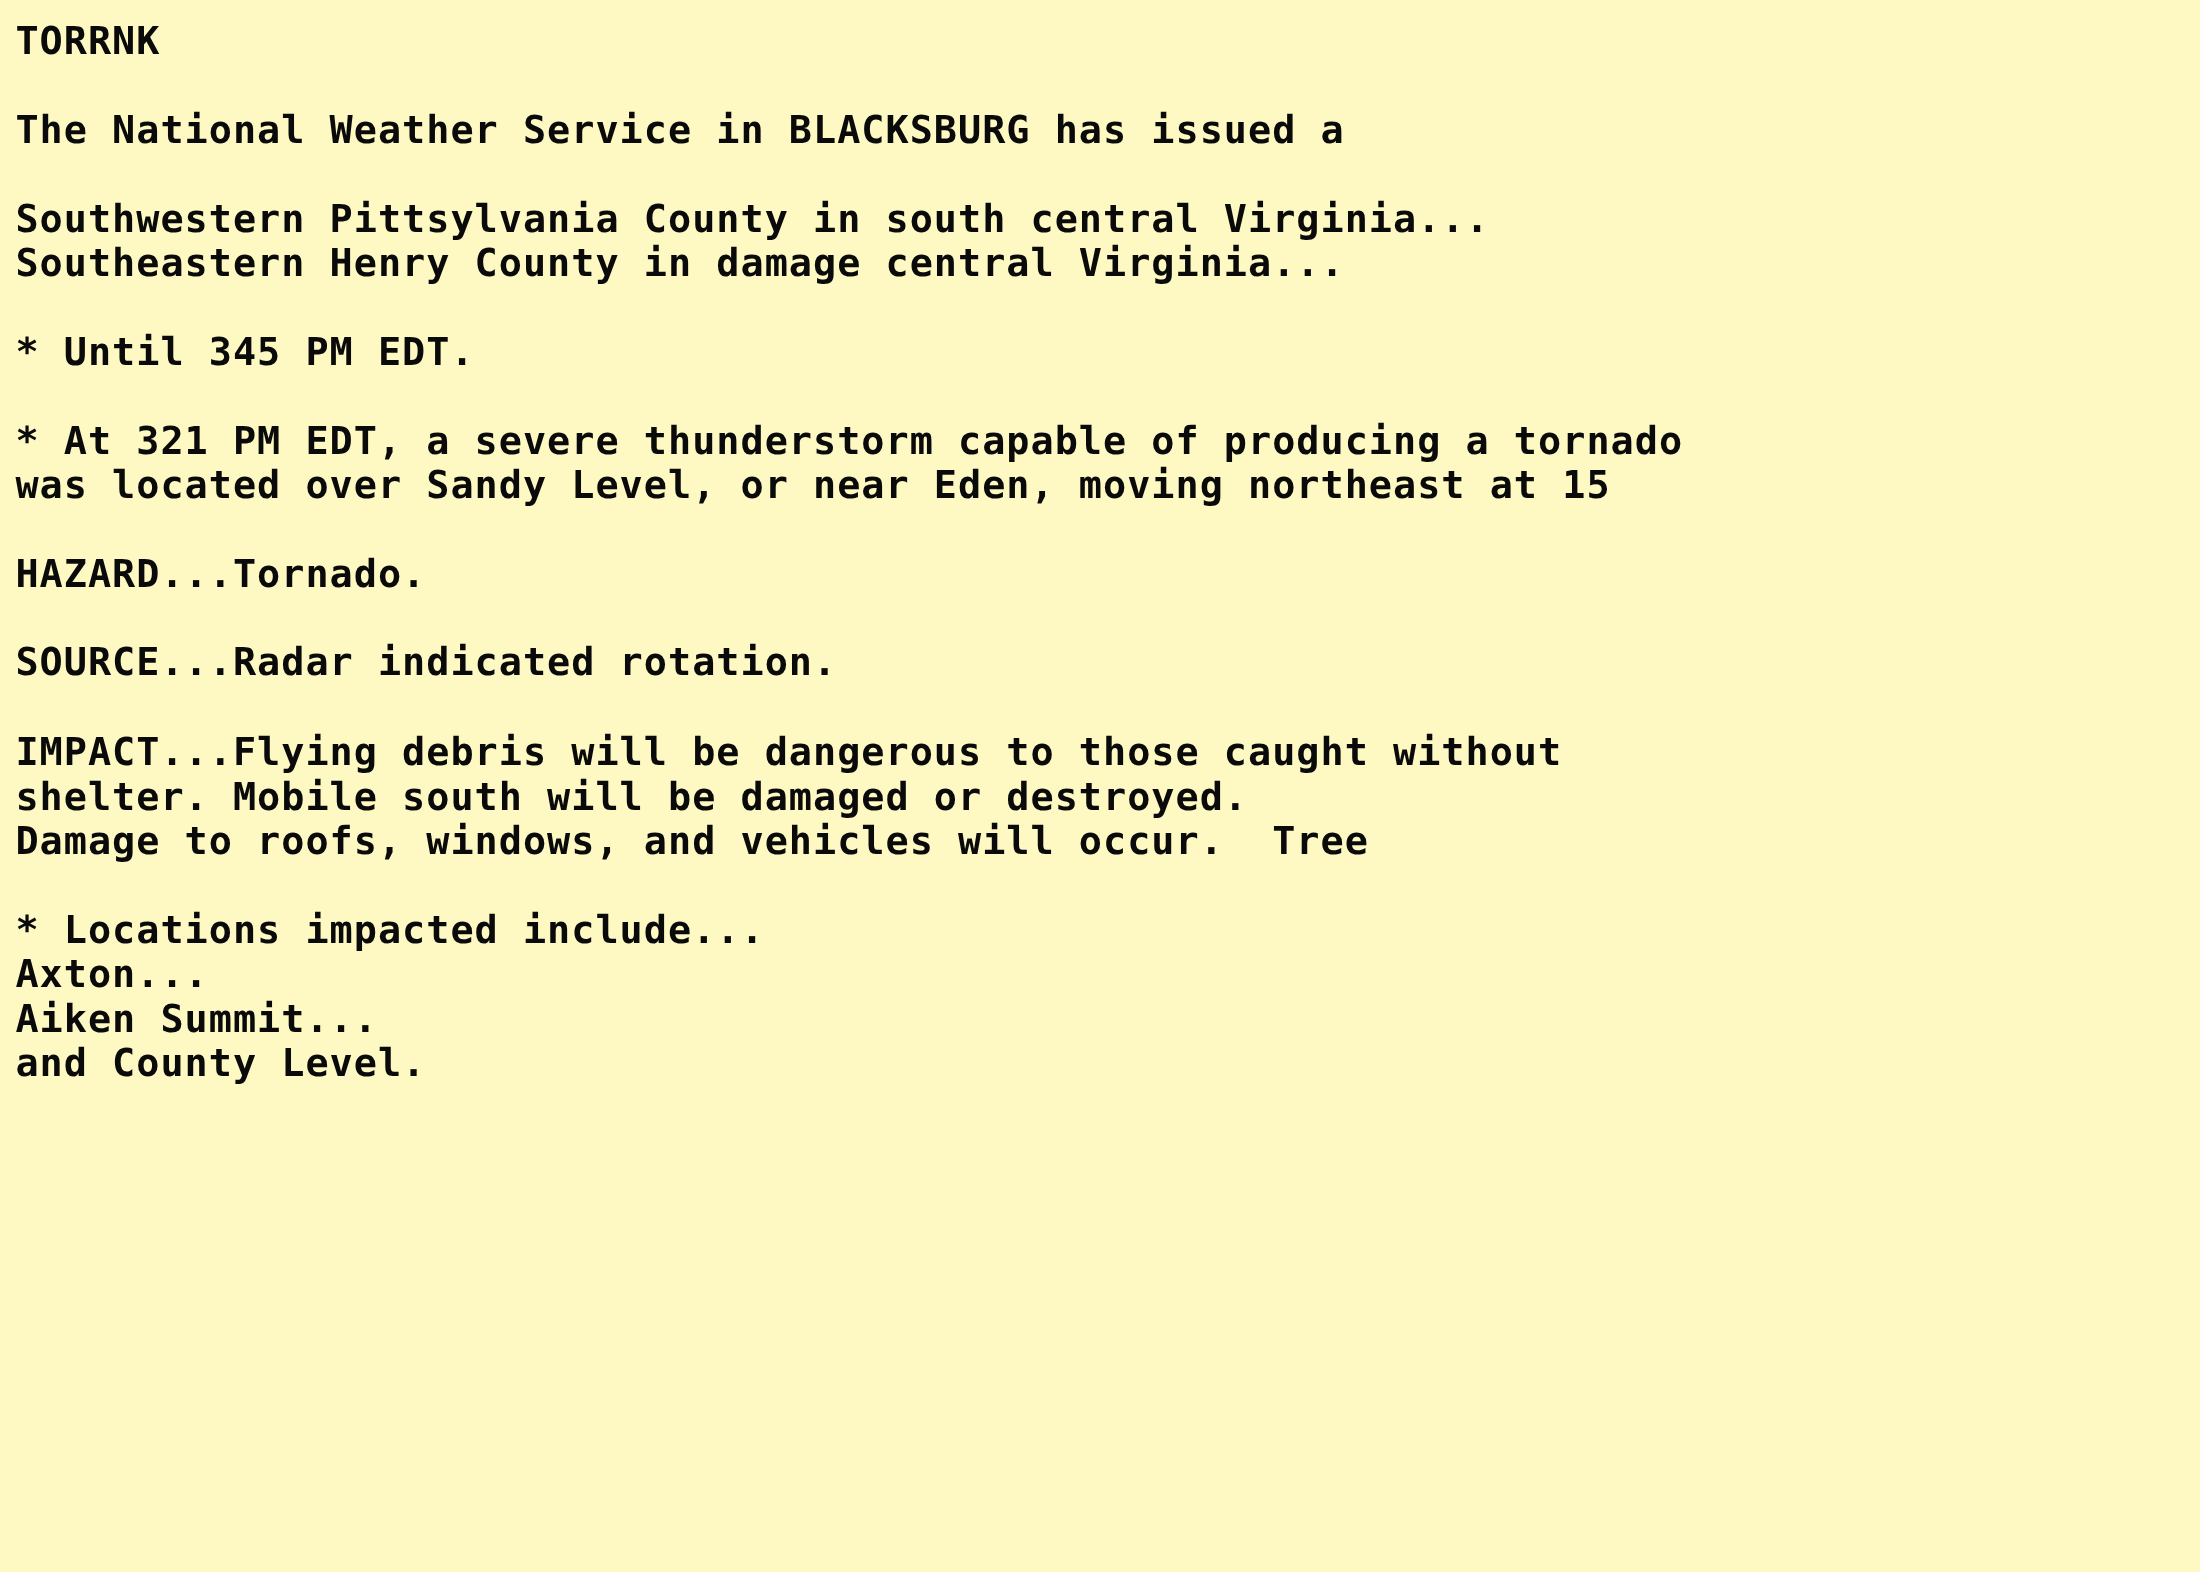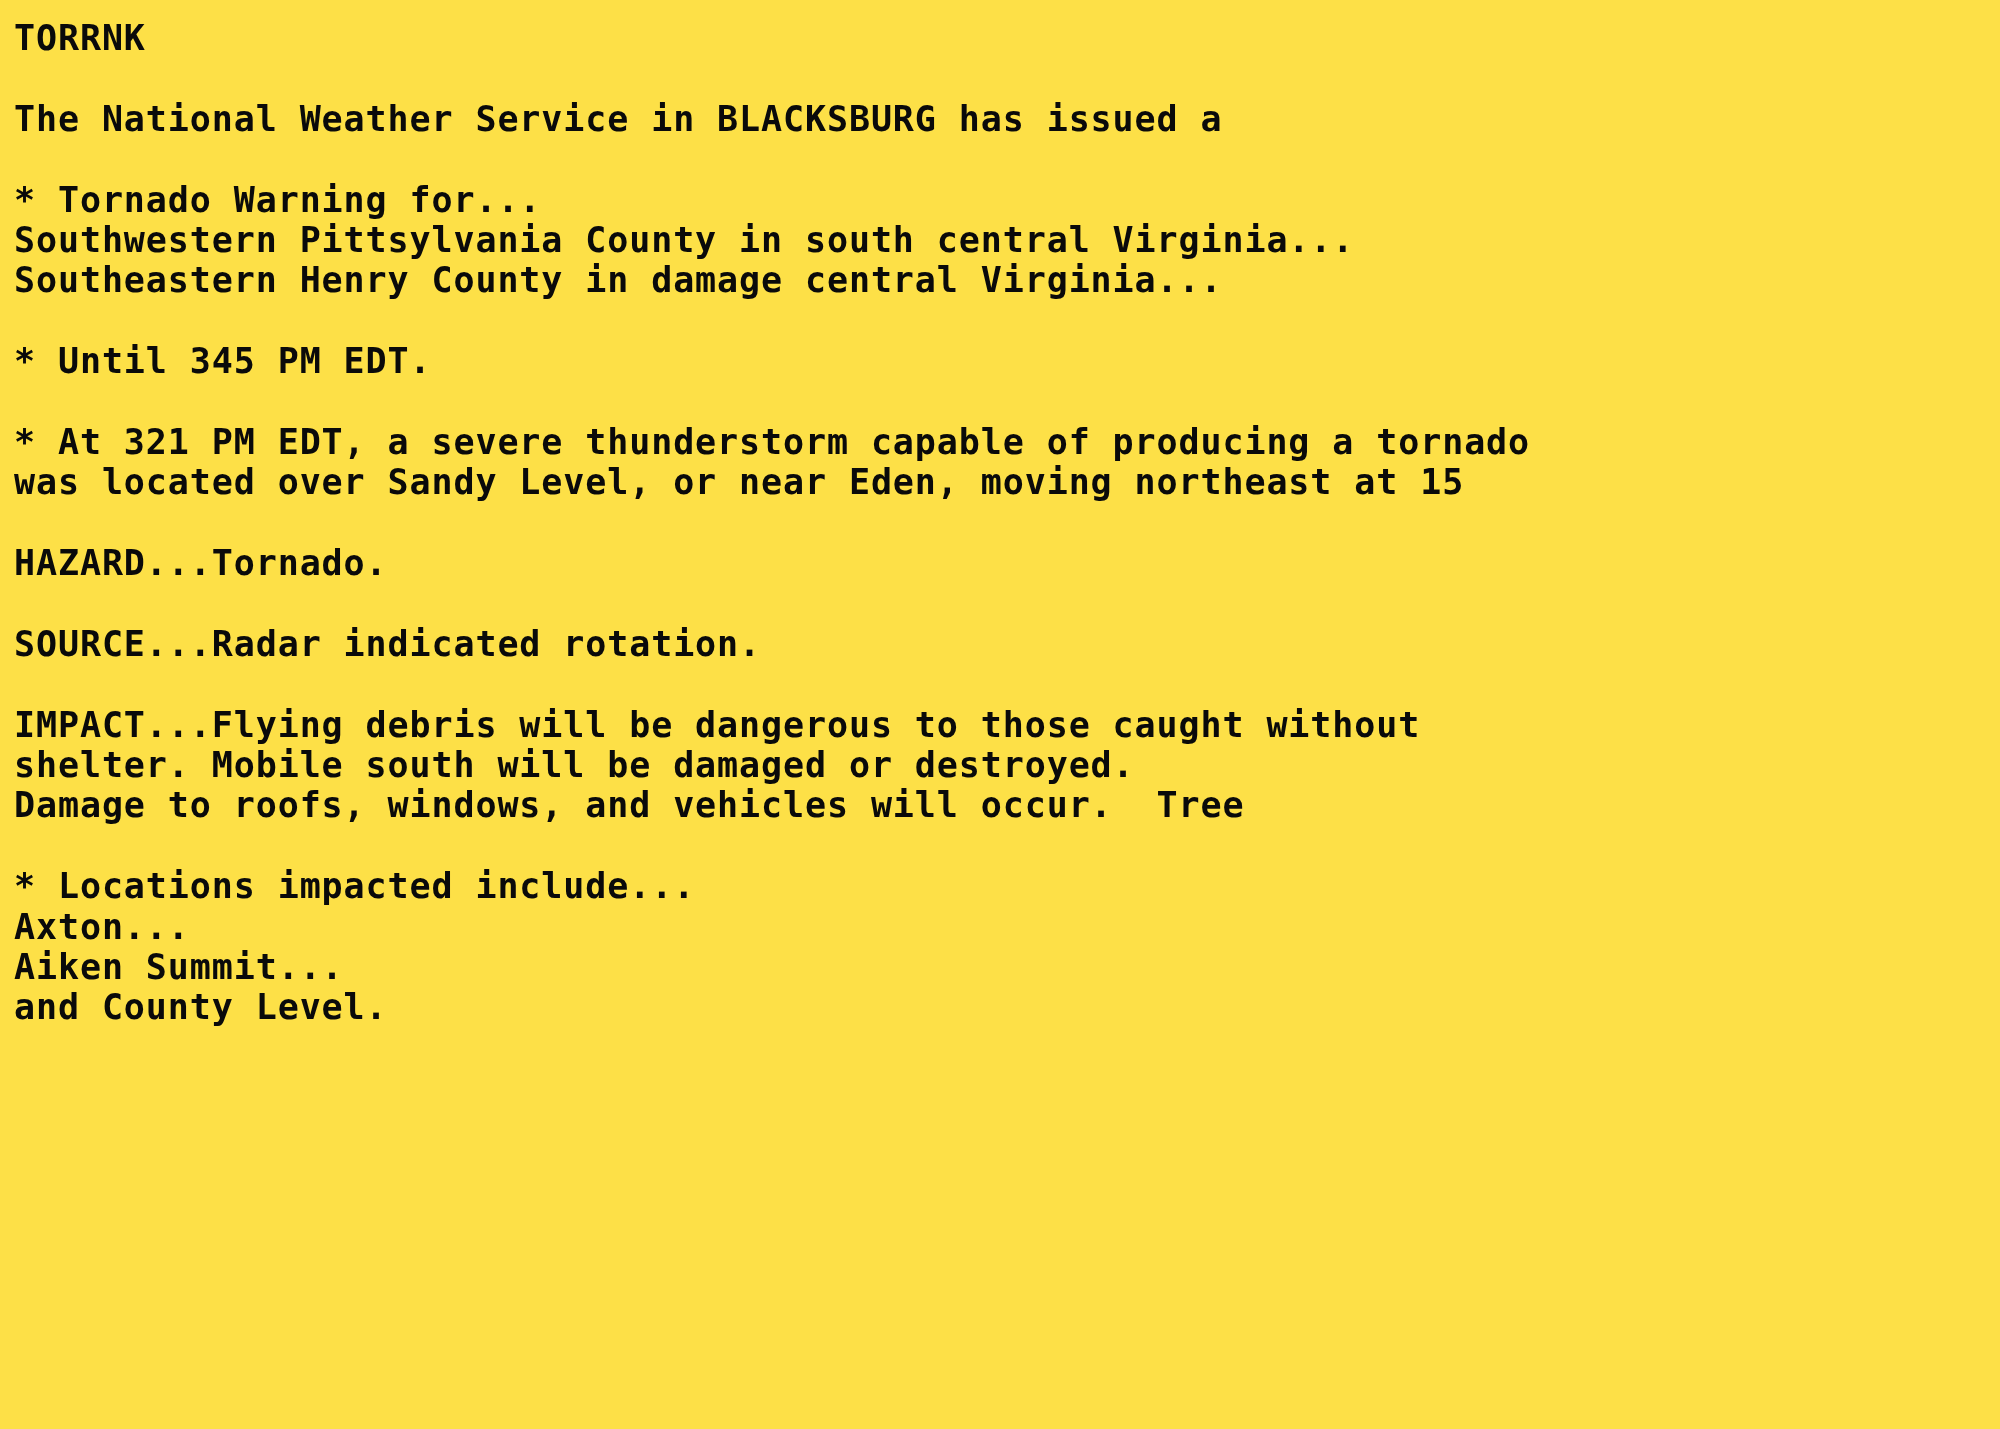--- a/index.html
+++ b/index.html
@@ -12,21 +12,21 @@
     width: 2000px;
     height: 1429px;
     overflow: hidden;
     font-family: "DejaVu Sans Mono", "Liberation Mono", monospace;
   }
   .bulletin {
     box-sizing: border-box;
     width: 2000px;
     height: 1429px;
     padding: 18px 0 0 14px;
-    background: #fde047;
+    background: #fef9c3;
     color: #000000;
   }
   .line {
     font-family: "DejaVu Sans Mono", "Liberation Mono", monospace;
     font-size: 35px;
     line-height: 40.4px;
     letter-spacing: 0.9px;
     font-weight: 700;
     color: #0a0a0a;
     white-space: pre;
@@ -39,21 +39,20 @@
 </style>
 </head>
 <body>
 
 <div class="bulletin">
   <div id="bulletin-lines">
       <div class="line">TORRNK</div>
       <div class="line blank">&nbsp;</div>
       <div class="line">The National Weather Service in BLACKSBURG has issued a</div>
       <div class="line blank">&nbsp;</div>
-      <div class="line">* Tornado Warning for...</div>
       <div class="line">Southwestern Pittsylvania County in south central Virginia...</div>
       <div class="line">Southeastern Henry County in damage central Virginia...</div>
       <div class="line blank">&nbsp;</div>
       <div class="line">* Until 345 PM EDT.</div>
       <div class="line blank">&nbsp;</div>
       <div class="line">* At 321 PM EDT, a severe thunderstorm capable of producing a tornado</div>
       <div class="line">was located over Sandy Level, or near Eden, moving northeast at 15</div>
       <div class="line blank">&nbsp;</div>
       <div class="line">HAZARD...Tornado.</div>
       <div class="line blank">&nbsp;</div>

